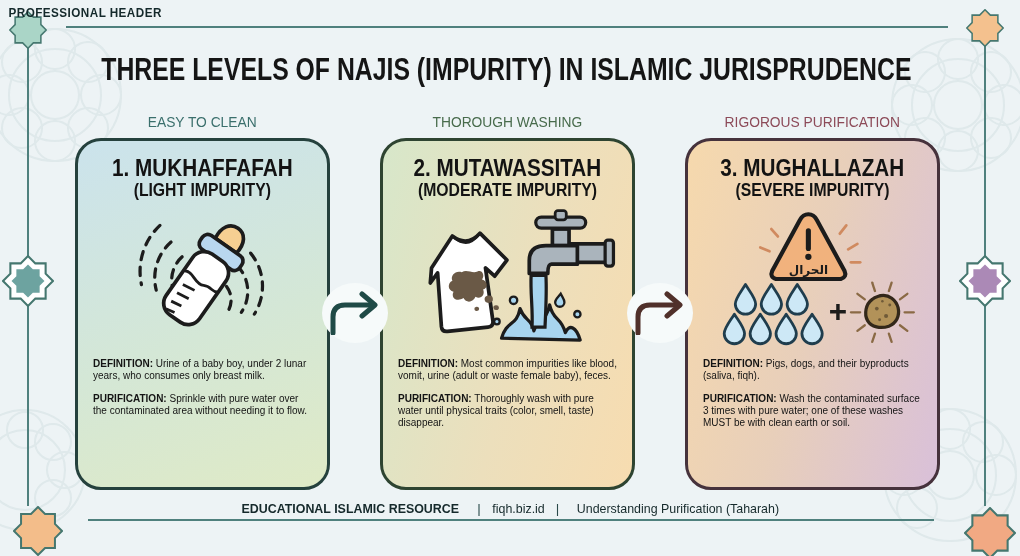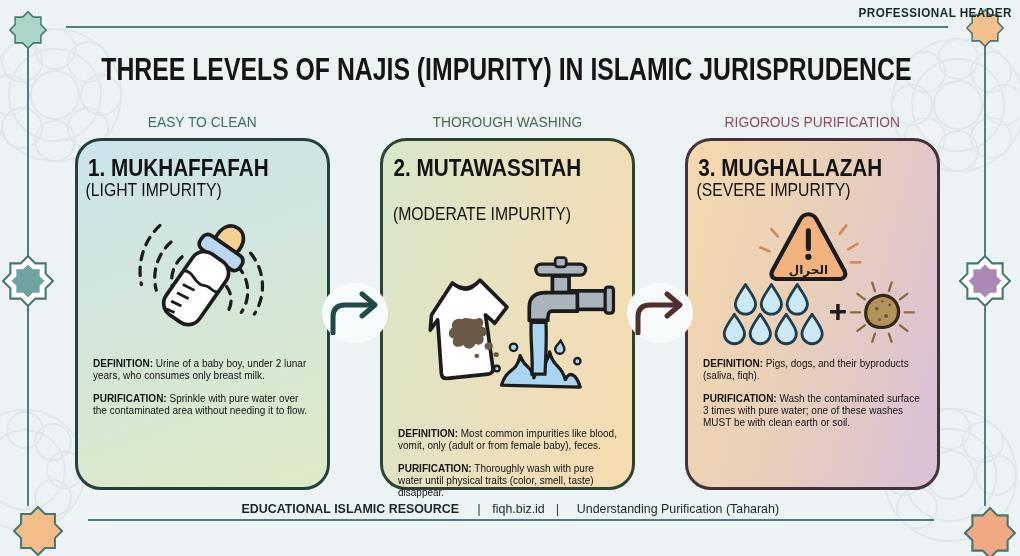--- a/index.html
+++ b/index.html
@@ -8,21 +8,21 @@
     background:#edf3f5;
     font-family:"Liberation Sans",sans-serif;
     color:#161616;
   }
   
   .frame-line{position:absolute;background:#4f807d;}
   .pattern{position:absolute;inset:0;z-index:0;pointer-events:none;}
   .star{position:absolute;z-index:1;}
   
   .kicker{
-    position:absolute;top:5px;left:0;right:0;text-align:right;z-index:2;
+    position:absolute;top:5px;left:0;right:0;text-align:left;z-index:2;
     font-size:13px;font-weight:700;letter-spacing:.5px;color:#14292b;
   }
   .kicker span{display:inline-block;transform:scaleX(.9);}
   .main-title{
     position:absolute;top:52px;left:0;right:16px;text-align:center;z-index:2;
     font-size:31px;font-weight:700;color:#151515;
   }
   .main-title span{display:inline-block;transform:scaleX(.8);white-space:nowrap;}
   
   .tag{
@@ -30,31 +30,31 @@
     font-size:15px;font-weight:400;
   }
   .tag span{display:inline-block;transform:scaleX(.92);}
   .tag-1{left:75px;color:#3a6f6c;}
   .tag-2{left:380px;color:#486b4c;}
   .tag-3{left:685px;color:#8c4a58;}
   
   .card{
     position:absolute;top:138px;width:255px;height:352px;z-index:2;
     border-radius:26px;border:3px solid #222;box-sizing:border-box;
-    display:flex;flex-direction:column;
+    display:flex;flex-direction:column;align-items:center;
   }
   .card1{left:75px;border-color:#25413d;
     background:linear-gradient(160deg,#cbe3ec 0%,#d4e7d6 55%,#dfeac6 100%);}
   .card2{left:380px;border-color:#2e4431;
-    background:linear-gradient(105deg,#d7e7ca 0%,#ecdfbc 55%,#f7dcb0 100%);gap:24px;}
+    background:linear-gradient(105deg,#d7e7ca 0%,#ecdfbc 55%,#f7dcb0 100%);}
   .card3{left:685px;border-color:#46323c;
     background:linear-gradient(105deg,#f6d9ad 0%,#e8cfba 48%,#d9c0d9 100%);}
   .card-title{margin-top:15px;font-size:23px;font-weight:700;line-height:1.05;color:#131313;}
   .card-title span{display:inline-block;transform:scaleX(.9);white-space:nowrap;}
-  .card-sub{font-size:17.5px;font-weight:400;color:#131313;}
+  .card-sub{font-size:17.5px;font-weight:700;color:#131313;}
   .card-sub span{display:inline-block;transform:scaleX(.9);white-space:nowrap;}
   .icon-wrap{height:150px;margin-top:3px;display:flex;align-items:center;justify-content:center;width:100%;}
   .card-text{
     width:100%;box-sizing:border-box;padding:4px 15px 0;text-align:left;
     font-size:10px;line-height:1.22;color:#141414;
   }
   .card-text p{margin:0 0 10px;}
   .card-text b{font-weight:700;}
   
   .notch{
@@ -219,21 +219,21 @@
         <rect x="220" y="38" width="9" height="28" rx="3" fill="#aab4bc" stroke="#1c1c1c" stroke-width="3.5"></rect>
         <rect x="163" y="26" width="18" height="18" fill="#aab4bc" stroke="#1c1c1c" stroke-width="4"></rect>
         <rect x="145" y="13" width="54" height="12" rx="6" fill="#aab4bc" stroke="#1c1c1c" stroke-width="3.5"></rect>
         <rect x="166" y="6" width="12" height="10" rx="3" fill="#aab4bc" stroke="#1c1c1c" stroke-width="3"></rect>
         <path d="M138,74 L138,60 Q138,44 156,44 L190,44 L190,64 L162,64 Q158,64 158,74 Z" fill="#aab4bc" stroke="#1c1c1c" stroke-width="4" stroke-linejoin="round"></path>
         <path d="M140,76 C139,95 142,112 141,132 L155,132 C156,110 157,94 156,76 Z" fill="#a8d5ef" stroke="#1c1c1c" stroke-width="3.5"></path>
       </g>
     </svg>
   </div>
   <div class="card-text">
-    <p><b>DEFINITION:</b> <span>Most common impurities like blood, vomit, only (adult or from female baby), feces.</span></p>
+    <p><b>DEFINITION:</b> <span>Most common impurities like blood, vomit, urine (adult or waste female baby), feces.</span></p>
     <p><b>PURIFICATION:</b> <span>Thoroughly wash with pure water until physical traits (color, smell, taste) disappear.</span></p>
   </div>
 </div>
 
 <div class="card card3">
   <div class="card-title"><span>3. MUGHALLAZAH</span></div>
   <div class="card-sub"><span>(SEVERE IMPURITY)</span></div>
   <div class="icon-wrap">
     <svg width="222" height="148" viewBox="0 0 230 160">
       <g stroke="#d08a5f" stroke-width="3" stroke-linecap="round">

